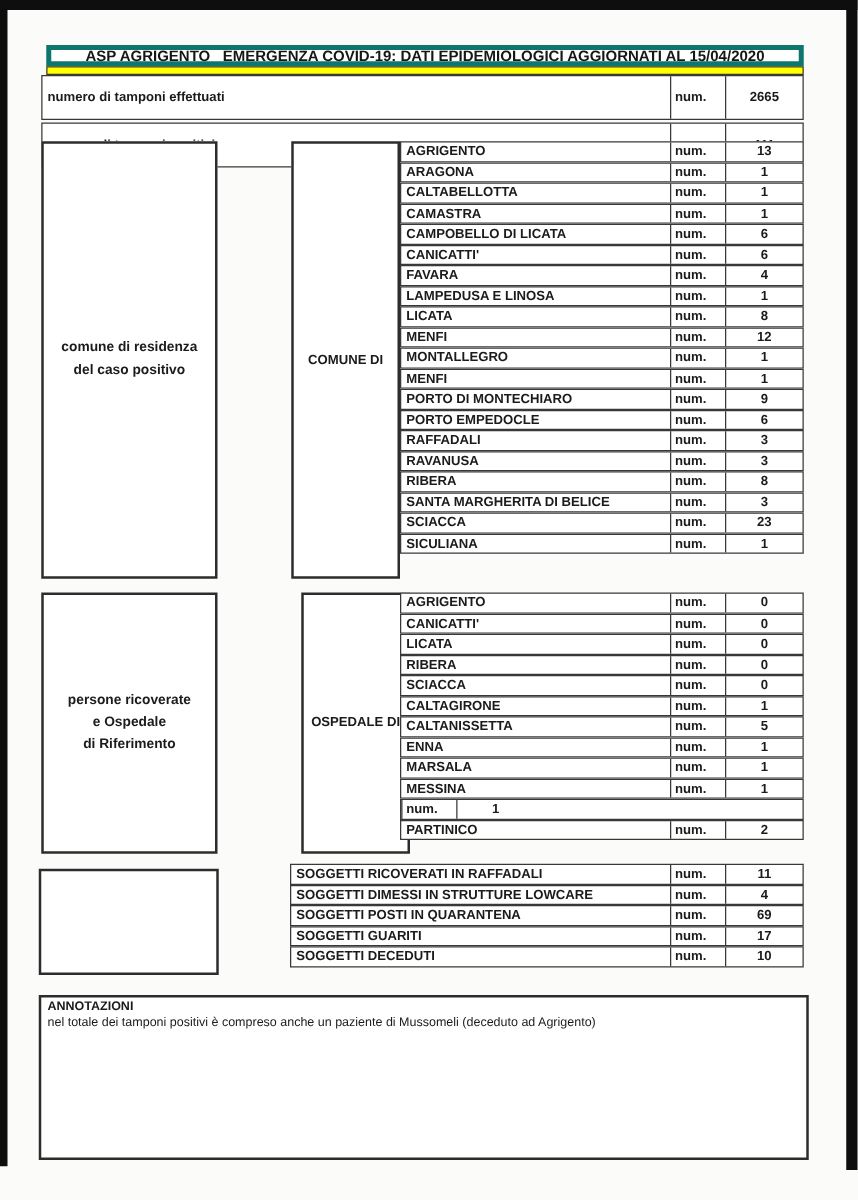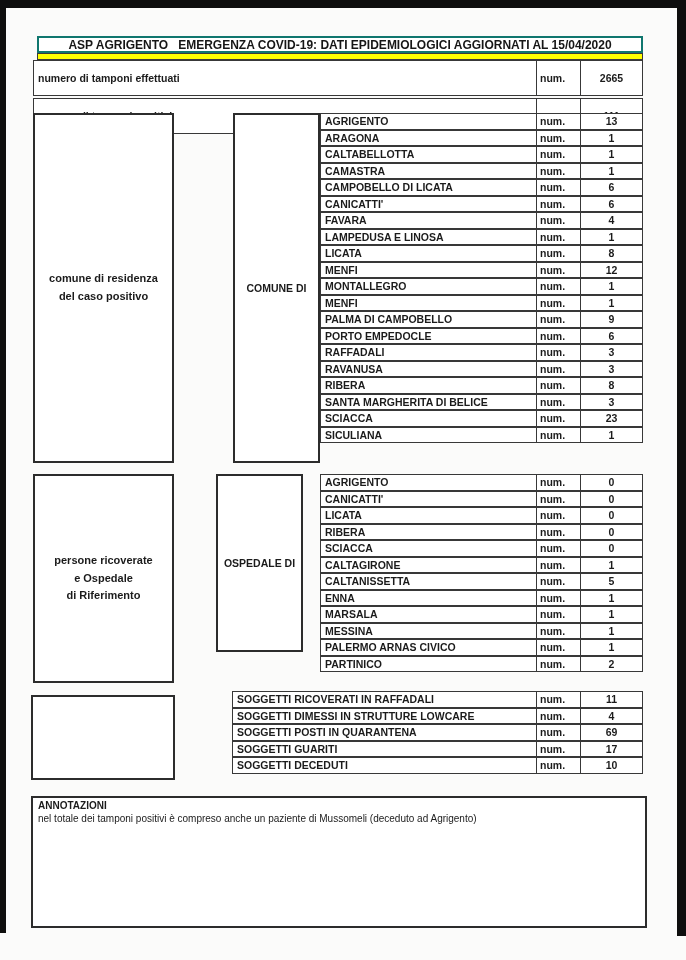--- a/index.html
+++ b/index.html
@@ -10,21 +10,21 @@
     font-family: "Liberation Sans", sans-serif;
     overflow: hidden;
   }
   .edge { position: absolute; background: #0e0e0e; }
   .edge-top    { left: 0; top: 0; width: 686px; height: 8px; }
   .edge-left   { left: 0; top: 0; width: 6px;  height: 933px; }
   .edge-right  { left: 677px; top: 0; width: 9px; height: 936px; }
 
   .title-box {
     position: absolute; left: 37px; top: 36px; width: 606px; height: 17px;
-    border: 2px solid #0f766e; background: #fff; box-sizing: border-box;
+    border: 4px solid #0f766e; background: #fff; box-sizing: border-box;
     display: flex; align-items: center; justify-content: center;
     font-weight: bold; font-size: 12px; color: #161616; white-space: pre;
   }
   .yellow-bar {
     position: absolute; left: 37px; top: 53px; width: 606px; height: 7px;
     border: 1px solid #3a3a3a; box-sizing: border-box;
   }
 
   .rows { position: absolute; display: flex; flex-direction: column; gap: 0; }
   .rows-summary { left: 33px; top: 60px;  width: 610px; gap: 2px; }
@@ -48,21 +48,21 @@
 
   .box {
     position: absolute; border: 2px solid #2c2c2c; background: #fff;
     box-sizing: border-box; display: flex; align-items: center; justify-content: center;
     text-align: center; font-weight: bold; font-size: 11px; color: #1b1b1b;
     white-space: pre-line; line-height: 1.6;
   }
   .side-box-comuni { left: 33px;  top: 113px; width: 141px; height: 350px; }
   .group-box-comuni{ left: 233px; top: 113px; width: 87px;  height: 350px; font-size: 10.5px; }
   .side-box-osped  { left: 33px;  top: 474px; width: 141px; height: 209px; }
-  .group-box-osped { left: 216px; top: 474px; width: 87px;  height: 178px; font-size: 10.5px; }
+  .group-box-osped { left: 241px; top: 474px; width: 87px;  height: 209px; font-size: 10.5px; }
   .empty-box       { left: 31px;  top: 695px; width: 144px; height: 85px; }
 
   .annotations {
     position: absolute; left: 31px; top: 796px; width: 616px; height: 132px;
     border: 2px solid #2c2c2c; background: #fff; box-sizing: border-box;
     padding: 2px 5px; font-size: 10px; color: #1b1b1b;
   }
   .ann-title { font-weight: bold; }
   .ann-text  { font-weight: normal; margin-top: 2px; }
 </style>
@@ -147,21 +147,21 @@
       <div class="cell label">MONTALLEGRO</div>
       <div class="cell unit">num.</div>
       <div class="cell value">1</div>
     </div>
     <div class="row">
       <div class="cell label">MENFI</div>
       <div class="cell unit">num.</div>
       <div class="cell value">1</div>
     </div>
     <div class="row">
-      <div class="cell label">PALMA DI CAMPOBELLO</div>
+      <div class="cell label">PORTO DI MONTECHIARO</div>
       <div class="cell unit">num.</div>
       <div class="cell value">9</div>
     </div>
     <div class="row">
       <div class="cell label">PORTO EMPEDOCLE</div>
       <div class="cell unit">num.</div>
       <div class="cell value">6</div>
     </div>
     <div class="row">
       <div class="cell label">RAFFADALI</div>
@@ -244,21 +244,20 @@
       <div class="cell label">MARSALA</div>
       <div class="cell unit">num.</div>
       <div class="cell value">1</div>
     </div>
     <div class="row">
       <div class="cell label">MESSINA</div>
       <div class="cell unit">num.</div>
       <div class="cell value">1</div>
     </div>
     <div class="row">
-      <div class="cell label">PALERMO ARNAS CIVICO</div>
       <div class="cell unit">num.</div>
       <div class="cell value">1</div>
     </div>
     <div class="row">
       <div class="cell label">PARTINICO</div>
       <div class="cell unit">num.</div>
       <div class="cell value">2</div>
     </div>
   </div>
 

